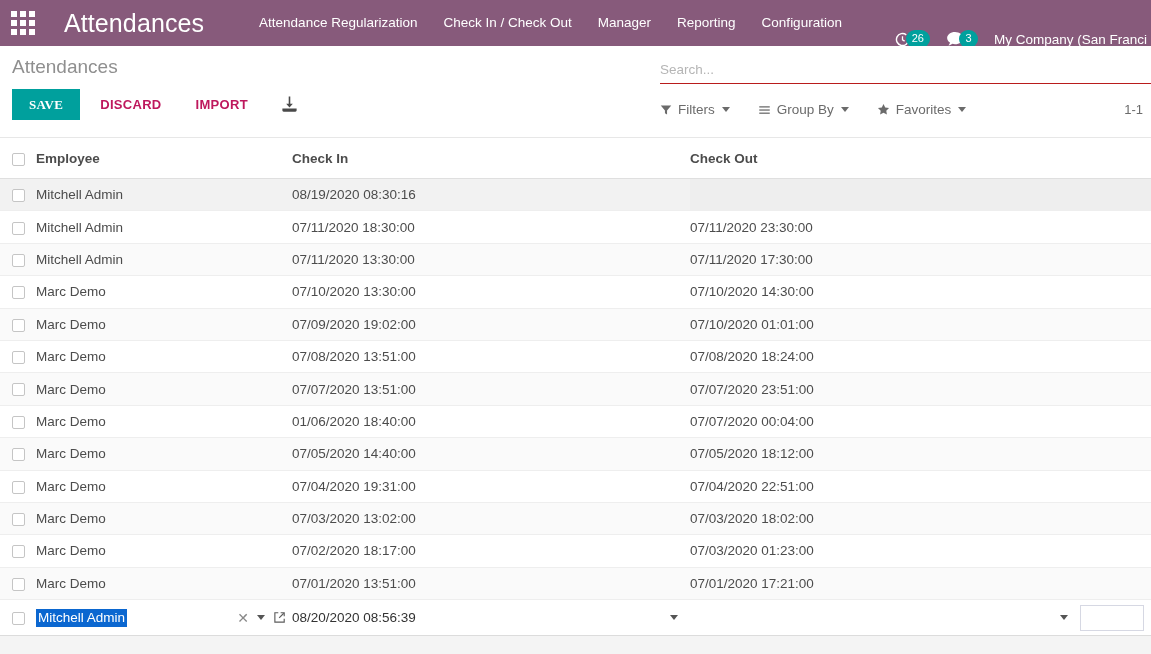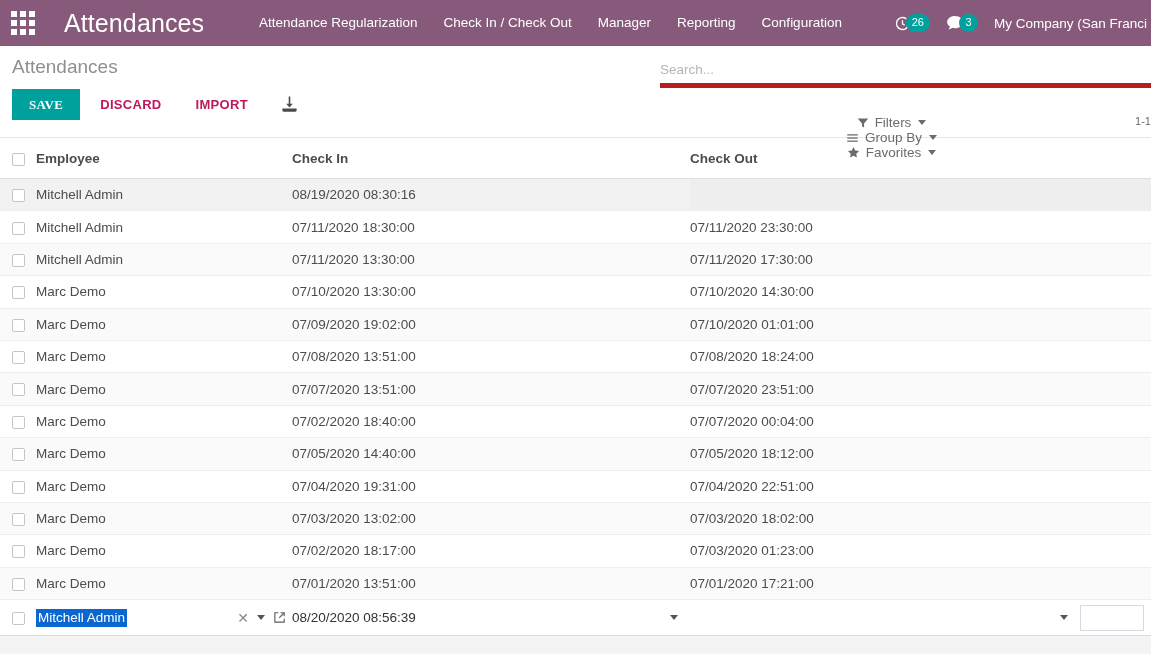--- a/index.html
+++ b/index.html
@@ -52,21 +52,21 @@
     color: #ffffff;
     padding: 0 13px;
     white-space: nowrap;
     cursor: pointer;
     line-height: 46px;
   }
   .nav-right {
     display: flex;
     align-items: center;
     position: absolute;
-    right: 0; top: 0;
+    right: 0; top: 16px;
     height: 46px;
     padding-right: 0;
   }
   .sysicon {
     display: flex; align-items: center;
     margin-right: 16px;
     cursor: pointer;
     position: relative;
   }
   .sysicon svg { display: block; }
@@ -138,65 +138,64 @@
   }
   .icon-export {
     margin-left: 18px;
     cursor: pointer;
     display: flex;
     align-items: center;
   }
 
   
   .search-wrap {
-    border-bottom: 5px solid #b91c1c;
+    border-bottom: 1px solid #b91c1c;
     margin-top: 14px;
     margin-right: 0;
     padding-bottom: 5px;
   }
   .search-input {
     border: none;
     outline: none;
     width: 100%;
     font-size: 13.5px;
     color: #444;
     background: transparent;
     font-family: inherit;
     padding: 0;
   }
   .search-input::placeholder { color: #b5b5b5; }
 
   .facet-row {
     display: flex;
     align-items: center;
-    margin-top: 27px;
+    margin-top: 18px;
     position: relative;
-    flex-direction: column;
   }
   .facet {
     display: flex;
     align-items: center;
     font-size: 13.5px;
     color: #6b6b6b;
     margin-right: 28px;
     cursor: pointer;
     white-space: nowrap;
   }
   .facet .fi { margin-right: 6px; display: flex; align-items: center; }
   .caret {
     width: 0; height: 0;
     border-left: 4px solid transparent;
     border-right: 4px solid transparent;
     border-top: 5px solid #6b6b6b;
     margin-left: 7px;
   }
   .pager {
     position: absolute;
-    right: 0;
-    font-size: 11px;
+    right: 8px;
+    font-size: 13px;
     color: #6b6b6b;
     white-space: nowrap;
   }
 
   
   .table-wrap {
     background: #fff;
     height: 516px;
     overflow: hidden;
   }
@@ -490,21 +489,21 @@
         <td class="col-check"><span class="cbx"></span></td>
         <td class="col-emp cell-pad">Marc Demo</td>
         <td class="col-in cell-pad">07/07/2020 13:51:00</td>
         <td class="col-out cell-pad">07/07/2020 23:51:00</td>
         <td class="col-extra"></td>
       </tr>
 
       <tr class="row-even">
         <td class="col-check"><span class="cbx"></span></td>
         <td class="col-emp cell-pad">Marc Demo</td>
-        <td class="col-in cell-pad">07/02/2020 18:40:00</td>
+        <td class="col-in cell-pad">01/06/2020 18:40:00</td>
         <td class="col-out cell-pad">07/07/2020 00:04:00</td>
         <td class="col-extra"></td>
       </tr>
 
       <tr class="row-odd">
         <td class="col-check"><span class="cbx"></span></td>
         <td class="col-emp cell-pad">Marc Demo</td>
         <td class="col-in cell-pad">07/05/2020 14:40:00</td>
         <td class="col-out cell-pad">07/05/2020 18:12:00</td>
         <td class="col-extra"></td>

